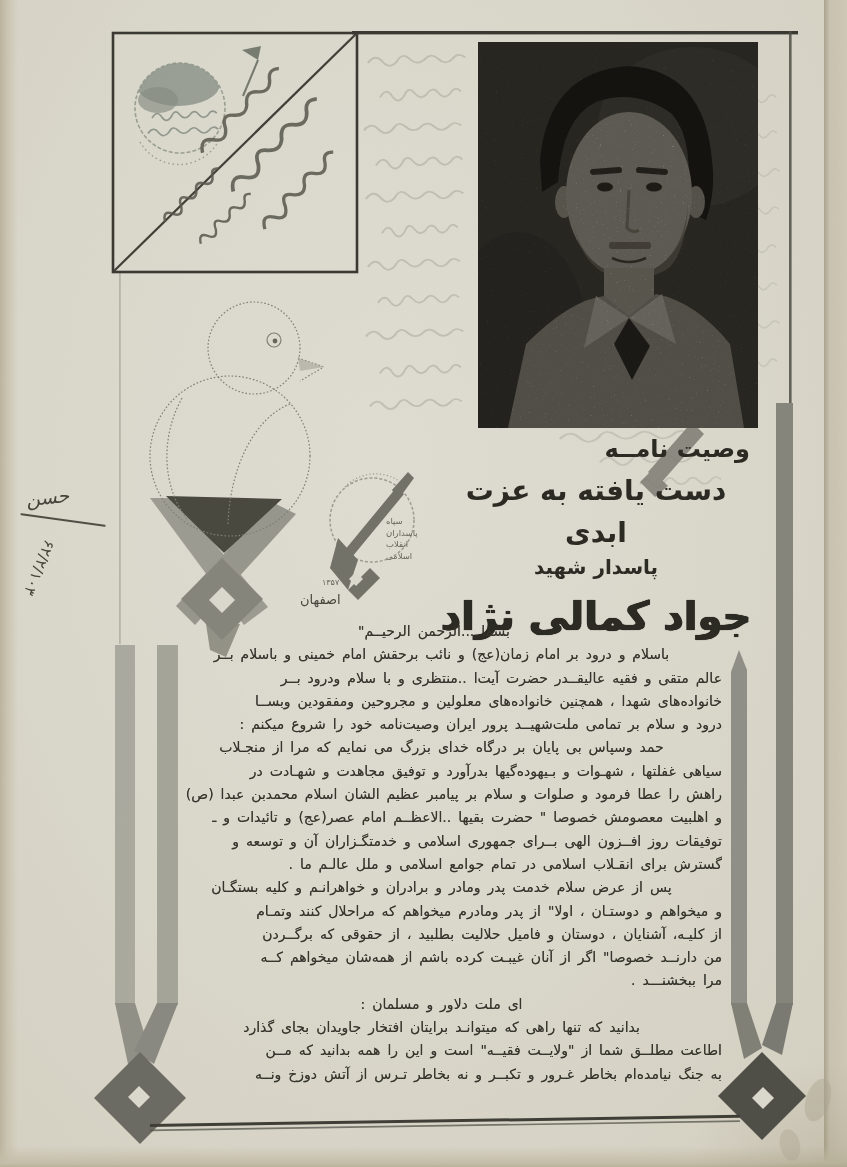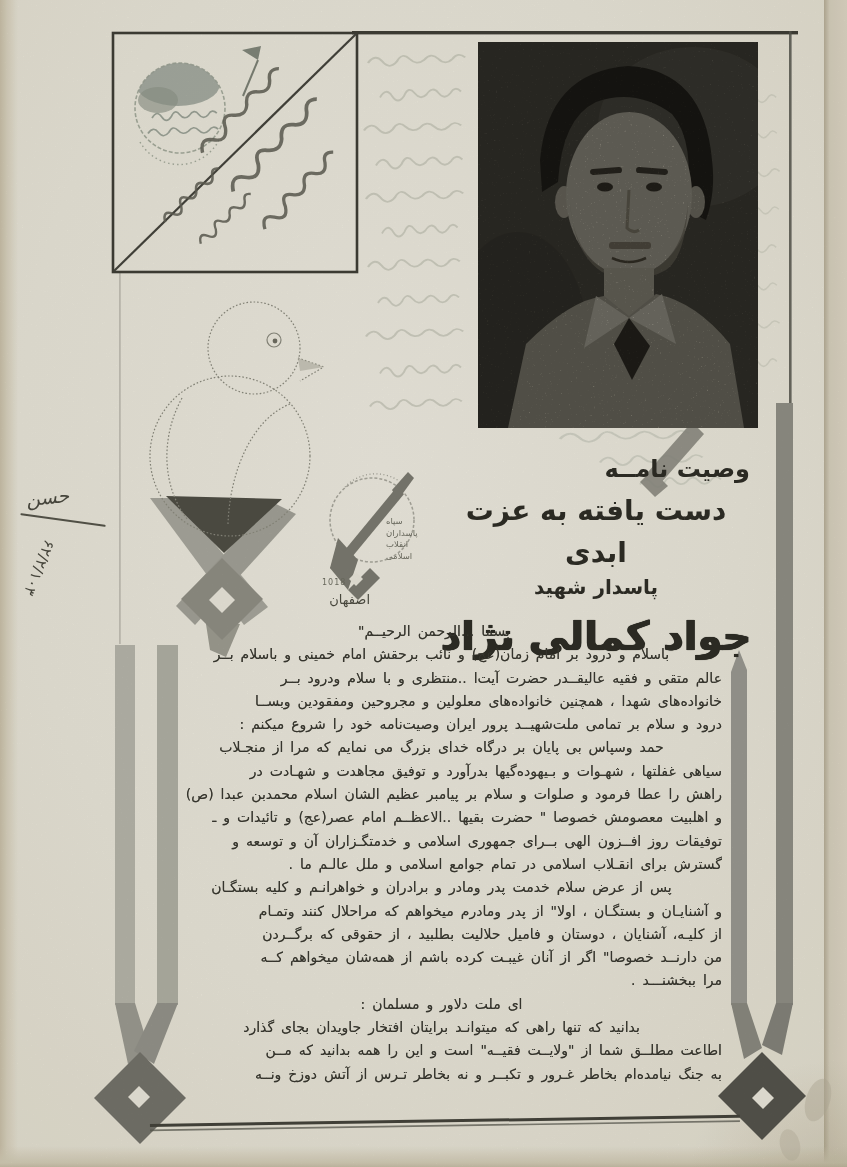--- a/index.html
+++ b/index.html
@@ -16,21 +16,21 @@
     background:linear-gradient(90deg,#c9c0a8 0%,#d8d1bd 40%,rgba(216,209,189,0) 100%);z-index:1;}
   .edge-right{left:824px;top:0;width:23px;height:1167px;
     background:linear-gradient(90deg,#b7ae97 0%,#d6cfbc 25%,#ddd6c4 100%);z-index:1;}
   .edge-bottom{left:0;top:1146px;width:847px;height:21px;
     background:linear-gradient(180deg,rgba(210,203,185,0) 0%,#d2cbb5 80%,#c6bea6 100%);z-index:1;}
   .corner-shade{left:690px;top:1060px;width:160px;height:110px;
     background:radial-gradient(ellipse at 90% 90%,rgba(160,150,120,.25),rgba(160,150,120,0) 70%);z-index:1;}
   
   .photo{left:478px;top:42px;width:280px;height:386px;z-index:5;}
   
-  .titleblock{left:430px;top:452px;width:332px;z-index:6;text-align:center;color:#2e2d26;}
+  .titleblock{left:430px;top:432px;width:332px;z-index:6;text-align:center;color:#2e2d26;}
   .t1{font-size:24px;font-weight:700;text-align:right;padding-right:12px;height:38px;line-height:34px;}
   .t2{font-size:28px;font-weight:700;height:44px;line-height:42px;letter-spacing:.5px;text-align:center;}
   .t3{font-size:20px;font-weight:700;height:30px;line-height:28px;margin-top:39px;}
   .t-name{font-size:40px;font-weight:700;height:72px;line-height:66px;
     text-shadow:0 0 1px #2e2d26,.7px 0 #2e2d26,-.7px 0 #2e2d26;}
   
   .bodytext{left:185px;top:620px;width:537px;z-index:6;direction:rtl;}
   .bodyline{height:23.3px;line-height:23.3px;font-size:14px;letter-spacing:.1px;
     word-spacing:2.5px;text-align:right;white-space:nowrap;color:#393830;
     text-shadow:0 0 .4px rgba(40,40,30,.55);}
@@ -42,21 +42,21 @@
   .hw-underline{left:20px;top:519px;width:86px;height:2px;background:#56554a;
     transform:rotate(8deg);z-index:6;border-radius:2px;}
   .hw-number{left:-14px;top:538px;width:110px;font-size:15px;color:#4a493f;
     letter-spacing:3px;direction:rtl;transform:rotate(112deg);transform-origin:60px 10px;z-index:6;}
   
   .sepah-text{left:386px;top:516px;width:36px;z-index:6;direction:rtl;text-align:left;
     color:#6e6e62;font-size:8.5px;line-height:11.5px;letter-spacing:.5px;
     filter:blur(.2px);}
   .sepah-year{left:322px;top:578px;font-size:8px;color:#6e6e62;z-index:6;letter-spacing:1px;}
   .sepah-city{left:300px;top:592px;width:70px;font-size:13px;color:#4c4b41;z-index:6;
-    direction:rtl;letter-spacing:4px;text-align:right;}
+    direction:rtl;letter-spacing:4px;text-align:left;}
   svg{display:block;}
   .grain{left:0;top:0;z-index:9;pointer-events:none;opacity:.06;}
   .layer2{z-index:2;} .layer3{z-index:3;}
 </style>
 </head>
 <body>
 
 <div class="page">
 
   <div class="abs edge-left"></div>
@@ -245,41 +245,41 @@
     <div class="t3">پاسدار شهید</div>
     <div class="t-name">جواد کمالی نژاد</div>
   </div>
 
   <div class="abs sepah-text">
     <div>سپاه</div>
     <div>پاسداران</div>
     <div>انقلاب</div>
     <div>اسلامی</div>
   </div>
-  <div class="abs sepah-year">1018</div>
+  <div class="abs sepah-year">۱۳۵۷</div>
   <div class="abs sepah-city">اصفهان</div>
 
   <div class="abs hw-name">حسن</div>
   <div class="abs hw-underline"></div>
   <div class="abs hw-number">۶۲/۲/۱۰۳</div>
 
   <div class="abs bodytext">
     <div class="bodyline basmala">بسما ...الرحمن الرحیــم"</div>
     <div class="bodyline indent">باسلام و درود بر امام زمان(عج) و نائب برحقش امام خمینی و باسلام بــر</div>
     <div class="bodyline">عالم متقی و فقیه عالیقــدر حضرت آیت‌ا ..منتظری و با سلام ودرود بــر</div>
     <div class="bodyline">خانواده‌های شهدا ، همچنین خانواده‌های معلولین و مجروحین ومفقودین وبســا</div>
     <div class="bodyline">درود و سلام بر تمامی ملت‌شهیــد پرور ایران وصیت‌نامه خود را شروع میکنم :</div>
     <div class="bodyline indent">حمد وسپاس بی پایان بر درگاه خدای بزرگ می نمایم که مرا از منجـلاب</div>
     <div class="bodyline">سیاهی غفلتها ، شهـوات و بـیهوده‌گیها بدرآورد و توفیق مجاهدت و شهـادت در</div>
     <div class="bodyline">راهش را عطا فرمود و صلوات و سلام بر پیامبر عظیم الشان اسلام محمدبن عبدا (ص)</div>
     <div class="bodyline">و اهلبیت معصومش خصوصا " حضرت بقیها ..الاعظــم امام عصر(عج) و تائیدات و ـ</div>
     <div class="bodyline">توفیقات روز افــزون الهی بــرای جمهوری اسلامی و خدمتگـزاران آن و توسعه و</div>
     <div class="bodyline">گسترش برای انقـلاب اسلامی در تمام جوامع اسلامی و ملل عالـم ما .</div>
     <div class="bodyline indent">پس از عرض سلام خدمت پدر ومادر و برادران و خواهرانـم و کلیه بستگـان</div>
-    <div class="bodyline">و آشنایـان و بستگـان ، اولا" از پدر ومادرم میخواهم که مراحلال کنند وتمـام</div>
+    <div class="bodyline">و میخواهم و دوستـان ، اولا" از پدر ومادرم میخواهم که مراحلال کنند وتمـام</div>
     <div class="bodyline">از کلیـه، آشنایان ، دوستان و فامیل حلالیت بطلبید ، از حقوقی که برگــردن</div>
     <div class="bodyline">من دارنــد خصوصا" اگر از آنان غیبـت کرده باشم از همه‌شان میخواهم کــه</div>
     <div class="bodyline">مرا ببخشنـــد .</div>
     <div class="bodyline indent">ای ملت دلاور و مسلمان :</div>
     <div class="bodyline indent">بدانید که تنها راهی که میتوانـد برایتان افتخار جاویدان بجای گذارد</div>
     <div class="bodyline">اطاعت مطلــق شما از "ولایــت فقیــه" است و این را همه بدانید که مــن</div>
     <div class="bodyline">به جنگ نیامده‌ام بخاطر غـرور و تکبــر و نه بخاطر تـرس از آتش دوزخ ونــه</div>
   </div>
 
   <svg class="abs grain" width="847" height="1167" viewBox="0 0 847 1167">

